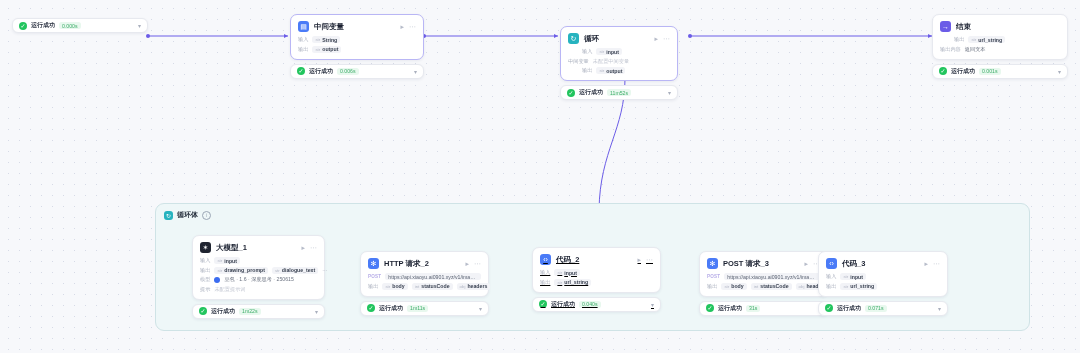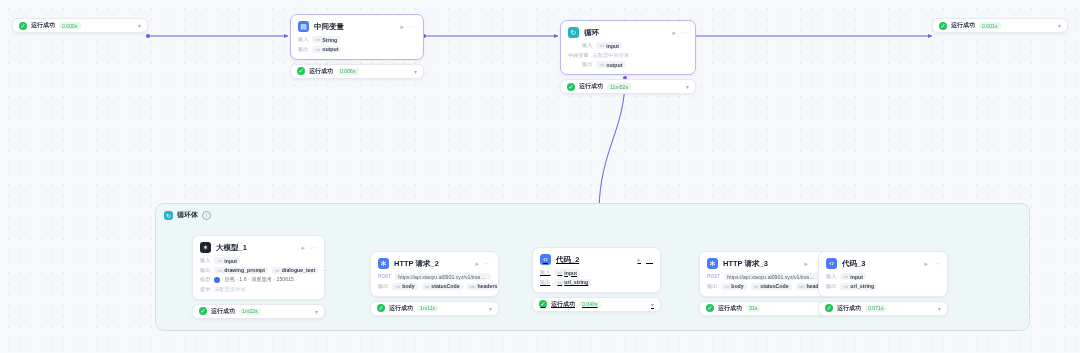--- a/index.html
+++ b/index.html
@@ -196,21 +196,21 @@
       </div>
     </div>
     <div class="status">
       <span class="ok">✓</span>
       <span class="st-text">运行成功</span>
       <span class="st-time">0.006s</span>
       <span class="caret">▾</span>
     </div>
   </div>
 
-  <div class="node" style="left:560px; top:20px; width:136px;">
+  <div class="node" style="left:560px; top:26px; width:118px;">
     <div class="node-card sel">
       <div class="node-head">
         <span class="node-ic" style="background:#26b3bf;">↻</span>
         <span class="node-title">循环</span>
         <span class="node-actions">
           <span class="act">▸</span>
           <span class="act">⋯</span>
         </span>
       </div>
       <div class="rows">
@@ -236,20 +236,39 @@
     </div>
     <div class="status">
       <span class="ok">✓</span>
       <span class="st-text">运行成功</span>
       <span class="st-time">11m52s</span>
       <span class="caret">▾</span>
     </div>
   </div>
 
   <div class="node" style="left:932px; top:14px; width:136px;">
+    <div class="node-card">
+      <div class="node-head">
+        <span class="node-ic" style="background:#6b5ce7;">→</span>
+        <span class="node-title">结束</span>
+      </div>
+      <div class="rows">
+        <div class="row" style="padding-left:14px;">
+          <span class="rlab">输出</span>
+          <span class="chip">
+              <span class="ctype">str</span>
+              <b>url_string</b>
+            </span>
+        </div>
+        <div class="row">
+          <span class="rlab">输出内容</span>
+          <span class="plain">返回文本</span>
+        </div>
+      </div>
+    </div>
     <div class="status">
       <span class="ok">✓</span>
       <span class="st-text">运行成功</span>
       <span class="st-time">0.001s</span>
       <span class="caret">▾</span>
     </div>
   </div>
 
   <div class="node" style="left:192px; top:235px; width:133px;">
     <div class="node-card">
@@ -293,21 +312,21 @@
       </div>
     </div>
     <div class="status">
       <span class="ok">✓</span>
       <span class="st-text">运行成功</span>
       <span class="st-time">1m22s</span>
       <span class="caret">▾</span>
     </div>
   </div>
 
-  <div class="node" style="left:370px; top:251px; width:129px;">
+  <div class="node" style="left:360px; top:251px; width:129px;">
     <div class="node-card">
       <div class="node-head">
         <span class="node-ic" style="background:#4a7bf7;">✻</span>
         <span class="node-title">HTTP 请求_2</span>
         <span class="node-actions">
           <span class="act">▸</span>
           <span class="act">⋯</span>
         </span>
       </div>
       <div class="rows">
@@ -372,21 +391,21 @@
       <span class="st-text">运行成功</span>
       <span class="st-time">0.040s</span>
       <span class="caret">▾</span>
     </div>
   </div>
 
   <div class="node" style="left:699px; top:251px; width:129px;">
     <div class="node-card">
       <div class="node-head">
         <span class="node-ic" style="background:#4a7bf7;">✻</span>
-        <span class="node-title">HTTP 请求_3</span>
+        <span class="node-title">POST 请求_3</span>
         <span class="node-actions">
           <span class="act">▸</span>
           <span class="act">⋯</span>
         </span>
       </div>
       <div class="rows">
         <div class="row">
           <span class="verb">POST</span>
           <span class="url">https://api.xiaoyu.ai0901.xyz/v1/images/generations</span>
         </div>

